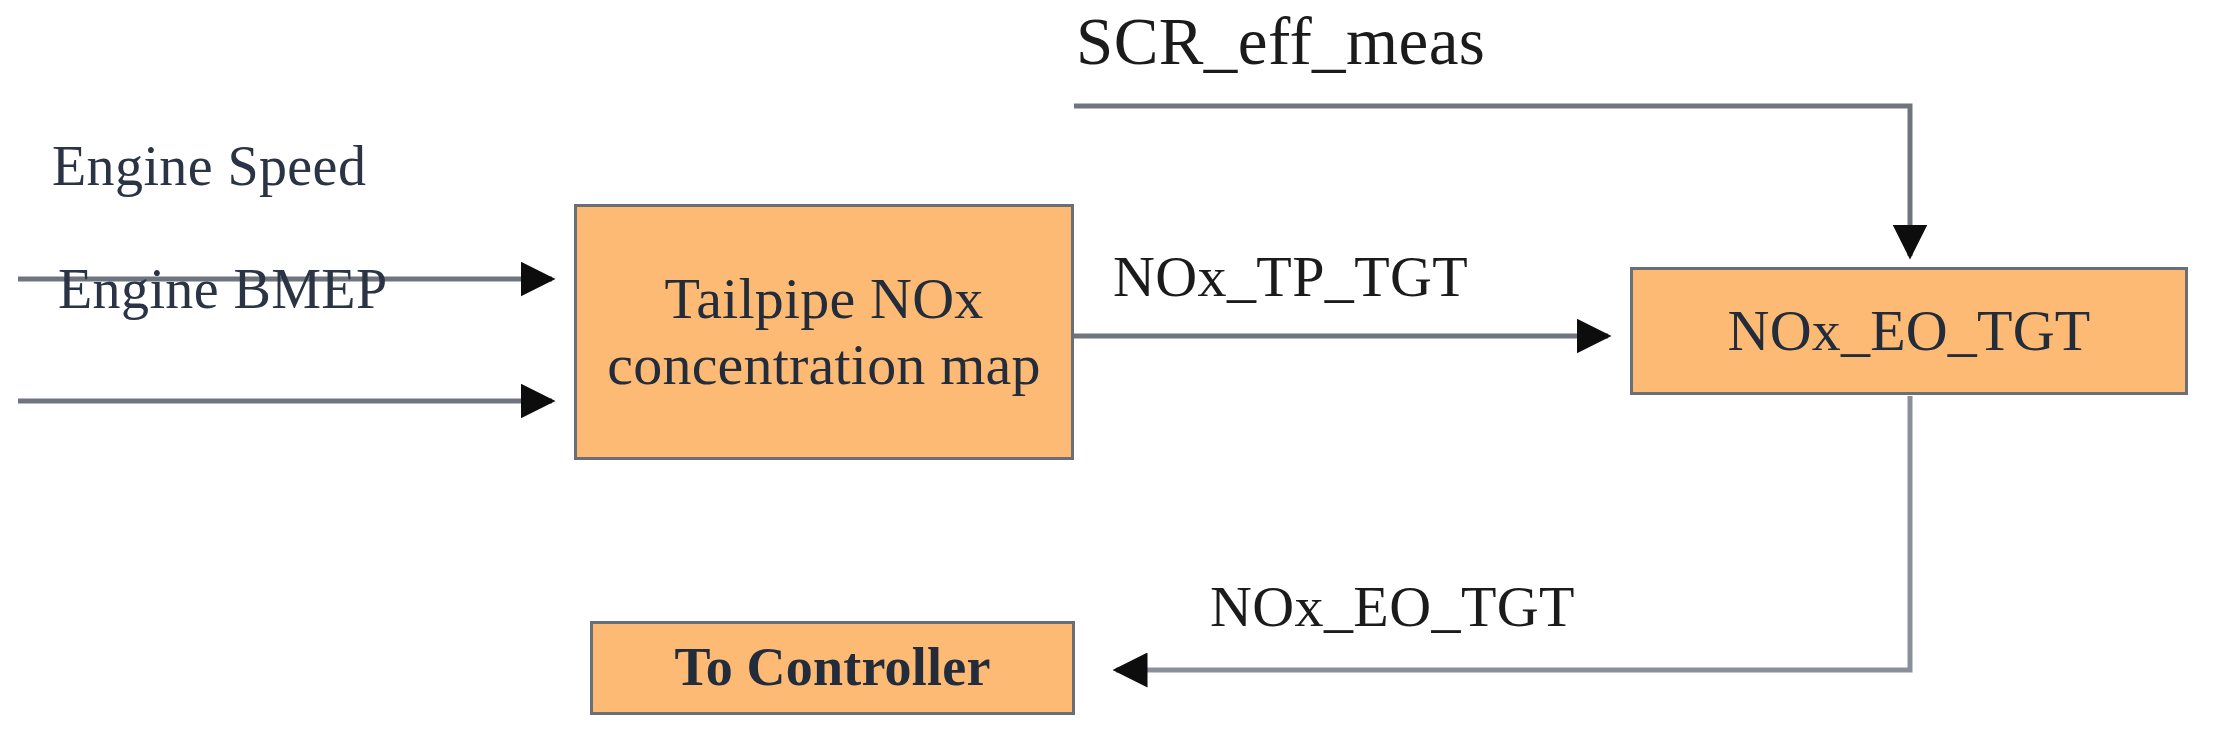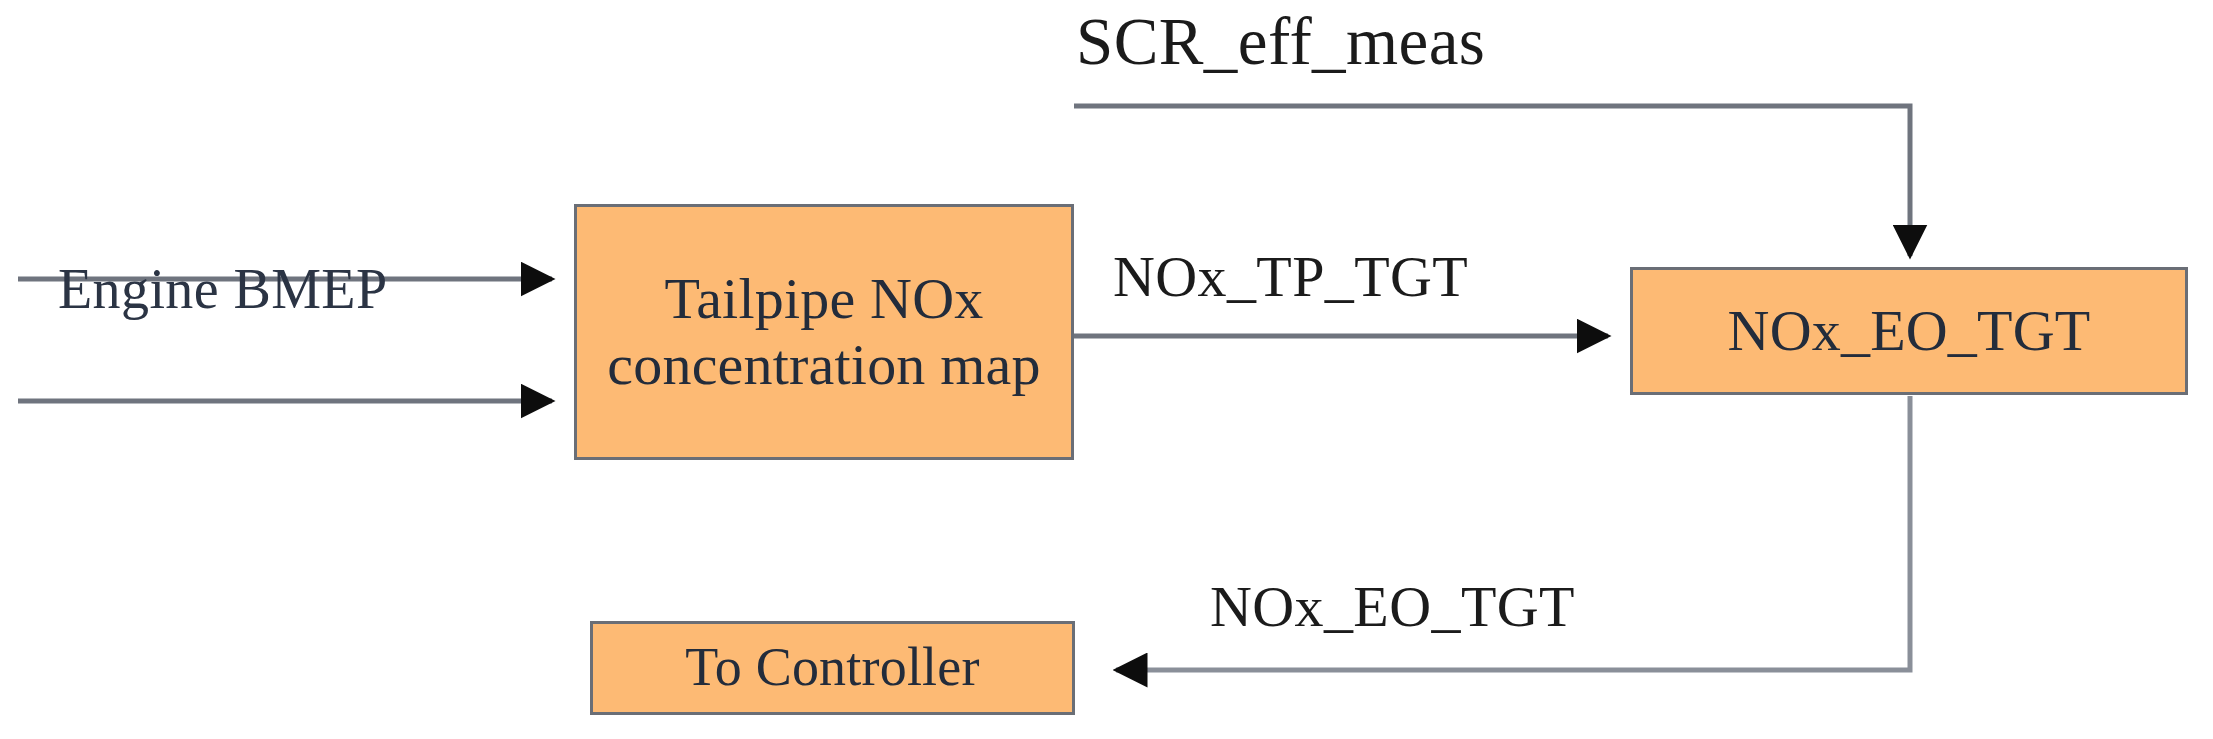--- a/index.html
+++ b/index.html
@@ -60,20 +60,21 @@
     width: 558px;
     height: 128px;
     font-size: 58px;
   }
   #box-to-controller {
     left: 590px;
     top: 621px;
     width: 485px;
     height: 94px;
     font-size: 54px;
+    font-weight: bold;
   }
   #label-engine-speed {
     left: 52px;
     top: 138px;
     font-size: 56px;
   }
   #label-engine-bmep {
     left: 48px;
     top: 261px;
     font-size: 56px;
@@ -123,20 +124,21 @@
 
     <path d="M 1910 396 L 1910 670 L 1116 670" fill="none" stroke="#8a8f99" stroke-width="5" marker-end="url(#arrowL)"></path>
   </svg>
 
   <div class="node-box" id="box-tailpipe-map">Tailpipe NOx concentration map</div>
 
   <div class="node-box" id="box-nox-eo-tgt">NOx_EO_TGT</div>
 
   <div class="node-box" id="box-to-controller">To Controller</div>
 
+  <div class="edge-label label-dark" id="label-engine-speed">Engine Speed</div>
 
   <div class="edge-label label-dark" id="label-engine-bmep">Engine BMEP</div>
 
   <div class="edge-label" id="label-scr-eff-meas">SCR_eff_meas</div>
 
   <div class="edge-label" id="label-nox-tp-tgt">NOx_TP_TGT</div>
 
   <div class="edge-label" id="label-nox-eo-tgt-feedback">NOx_EO_TGT</div>
 
 </div>

